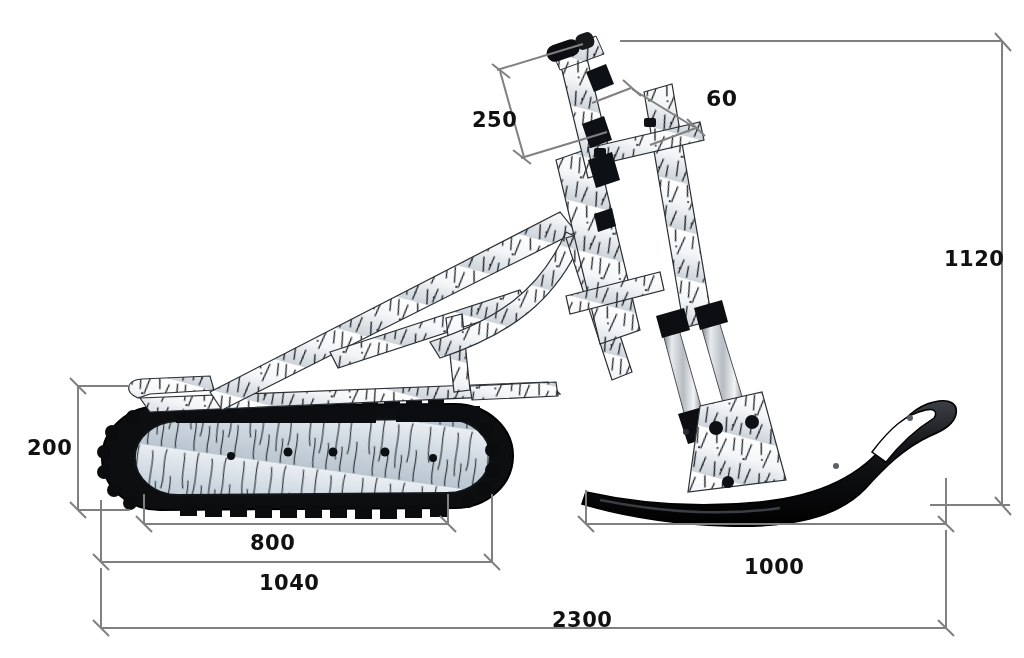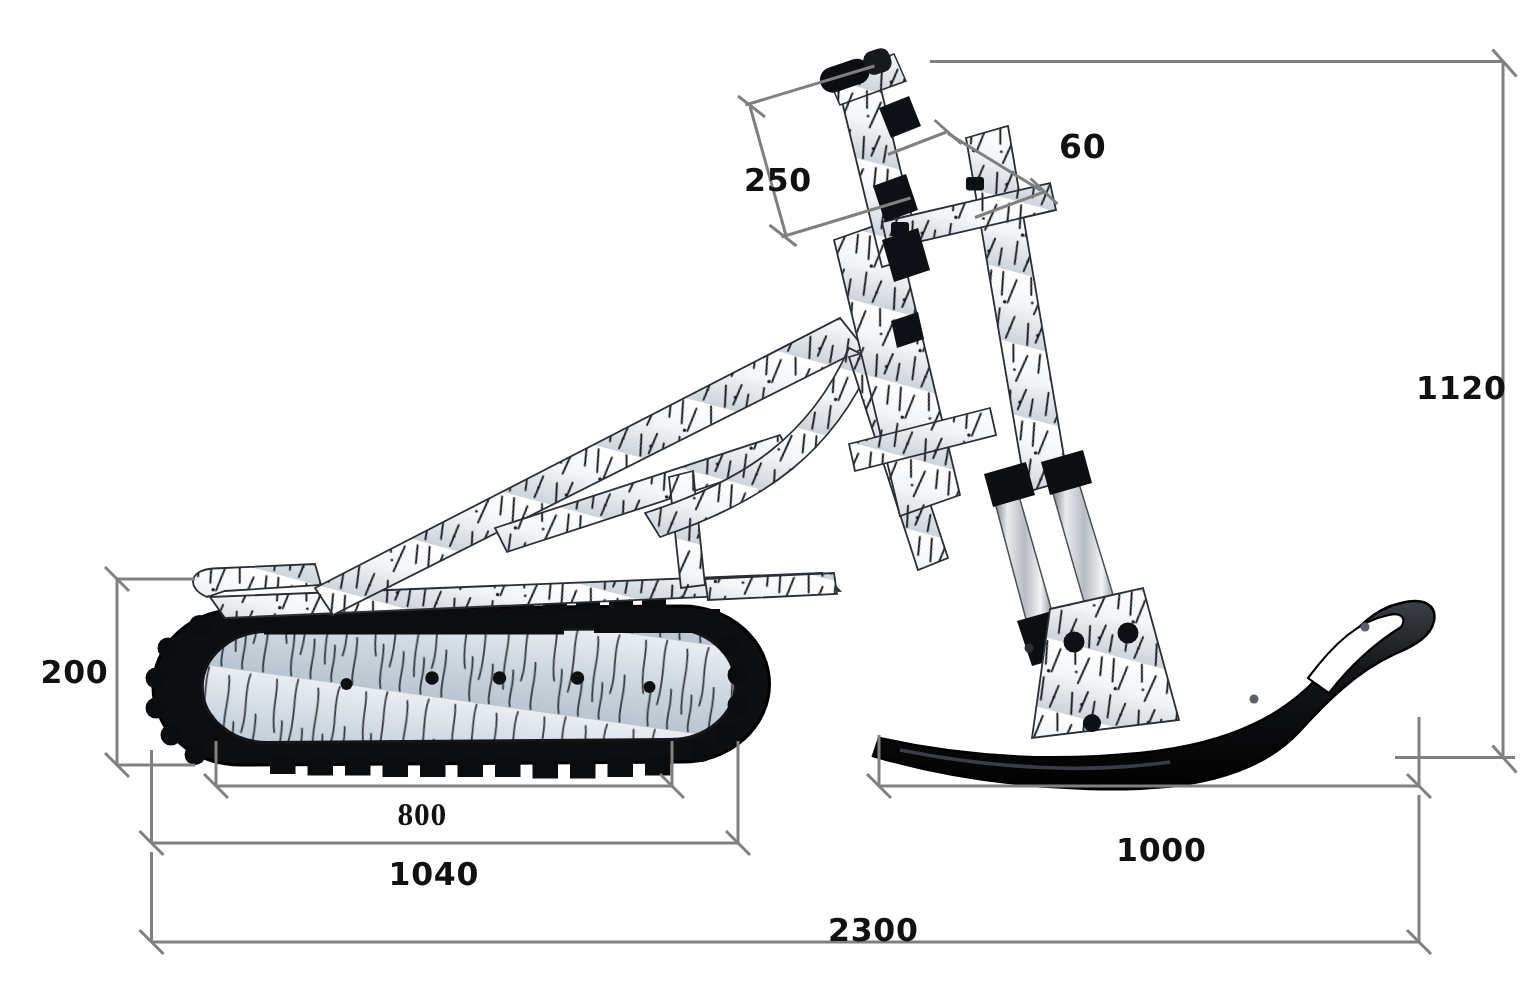--- a/index.html
+++ b/index.html
@@ -309,29 +309,29 @@
         <line x1="101" y1="628" x2="946" y2="628"></line>
         <line x1="101" y1="628" x2="101" y2="568"></line>
         <line x1="946" y1="628" x2="946" y2="530"></line>
         <line x1="93" y1="620" x2="109" y2="636"></line>
         <line x1="938" y1="620" x2="954" y2="636"></line>
       </g>
 
     </g>
   </svg>
 
-  <div class="dimlabel" style="left:496px;top:108px;font-size:21px;">250</div>
+  <div class="dimlabel" style="left:472px;top:108px;font-size:21px;">250</div>
 
   <div class="dimlabel" style="left:706px;top:86px;font-size:22px;">60</div>
 
   <div class="dimlabel" style="left:944px;top:247px;font-size:21px;">1120</div>
 
   <div class="dimlabel" style="left:27px;top:436px;font-size:21px;">200</div>
 
-  <div class="dimlabel" style="left:265px;top:531px;font-size:21px;font-family:Liberation Serif, serif;">800</div>
+  <div class="dimlabel" style="left:250px;top:531px;font-size:21px;">800</div>
 
   <div class="dimlabel" style="left:259px;top:571px;font-size:21px;">1040</div>
 
   <div class="dimlabel" style="left:744px;top:531px;font-size:21px;margin-top:24px;">1000</div>
 
   <div class="dimlabel" style="left:513px;top:608px;font-size:21px;margin-left:39px;">2300</div>
 
 </div>
 
 </body></html>

